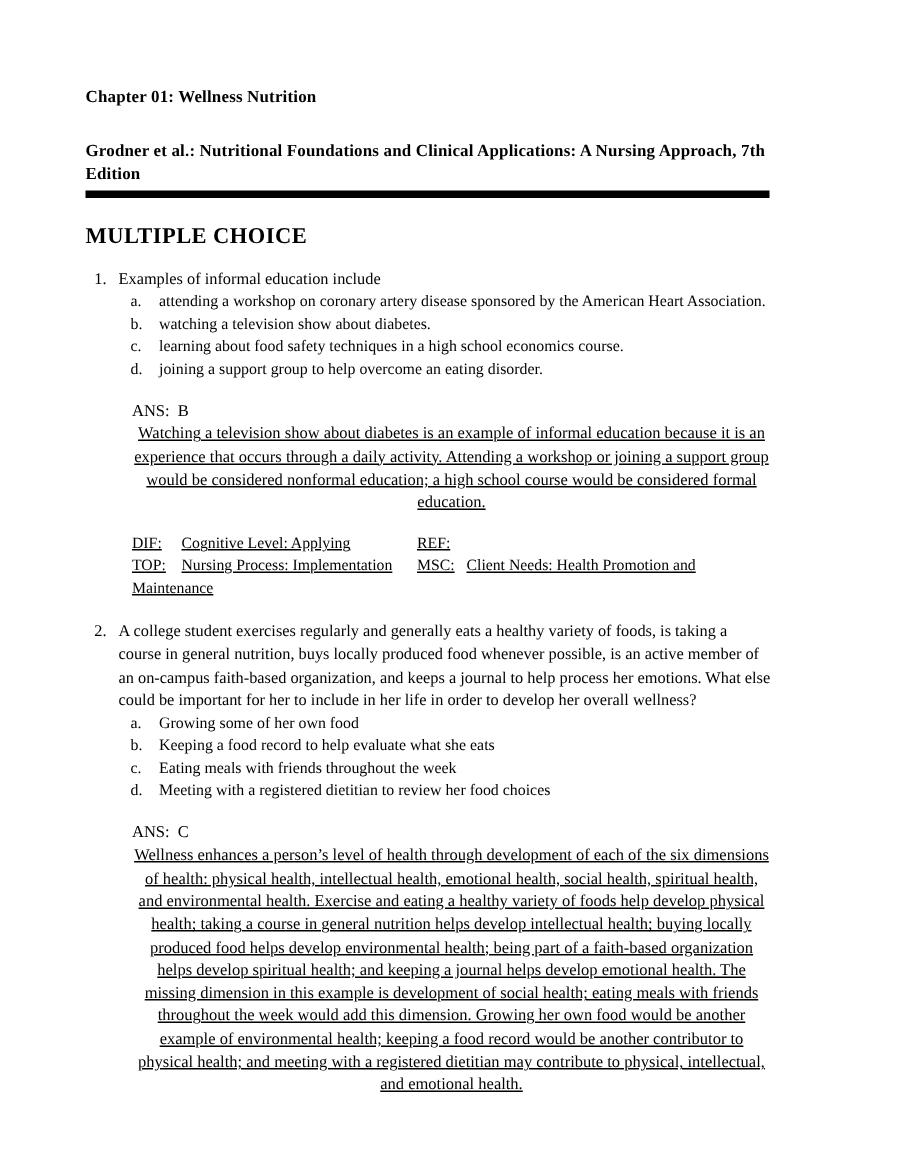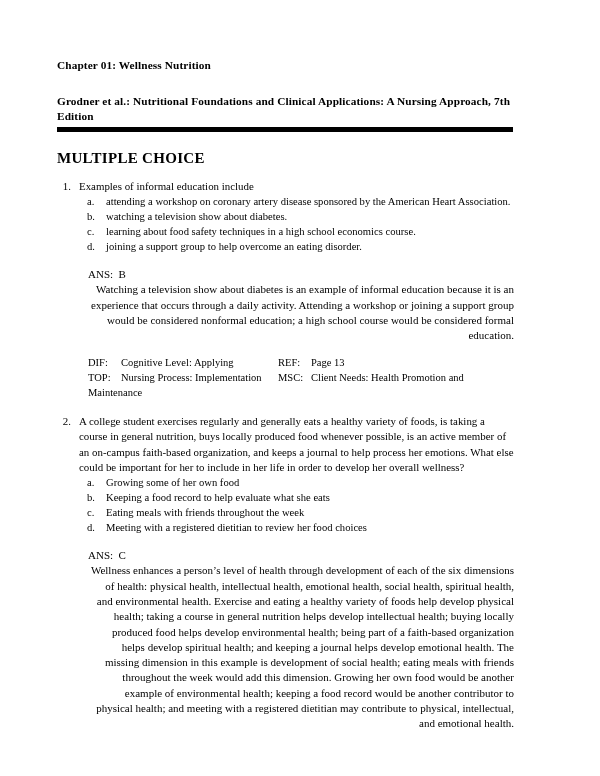--- a/index.html
+++ b/index.html
@@ -114,33 +114,35 @@
   .answer-block {
     margin-left: 31px;
     margin-top: 13px;
     font-size: 11px;
     line-height: 15.3px;
   }
   .ans-line {
     white-space: pre;
   }
   .ans-rationale {
-    text-align: right;
+    text-align: center;
+    text-decoration: underline;
   }
 
   
   .meta-table {
     margin-left: 31px;
     margin-top: 13px;
     font-size: 10.5px;
     line-height: 14.6px;
   }
   .meta-row {
     display: flex;
     align-items: center;
+    text-decoration: underline;
   }
   .meta-col {
     display: flex;
     align-items: flex-start;
   }
   .meta-col.left {
     width: 190px;
     flex: 0 0 190px;
   }
   .meta-col.right {
@@ -199,21 +201,20 @@
         <div class="ans-rationale">Watching a television show about diabetes is an example of informal education because it is an experience that occurs through a daily activity. Attending a workshop or joining a support group would be considered nonformal education; a high school course would be considered formal education.</div>
       </div>
       <div class="meta-table">
         <div class="meta-row">
           <div class="meta-col left">
             <span class="meta-key">DIF:</span>
             <span class="meta-val">Cognitive Level: Applying</span>
           </div>
           <div class="meta-col right">
             <span class="meta-key">REF:</span>
-            <span class="meta-val">Page 13</span>
           </div>
         </div>
         <div class="meta-row">
           <div class="meta-col left">
             <span class="meta-key">TOP:</span>
             <span class="meta-val">Nursing Process: Implementation</span>
           </div>
           <div class="meta-col right">
             <span class="meta-key">MSC:</span>
             <span class="meta-val">Client Needs: Health Promotion and</span>

